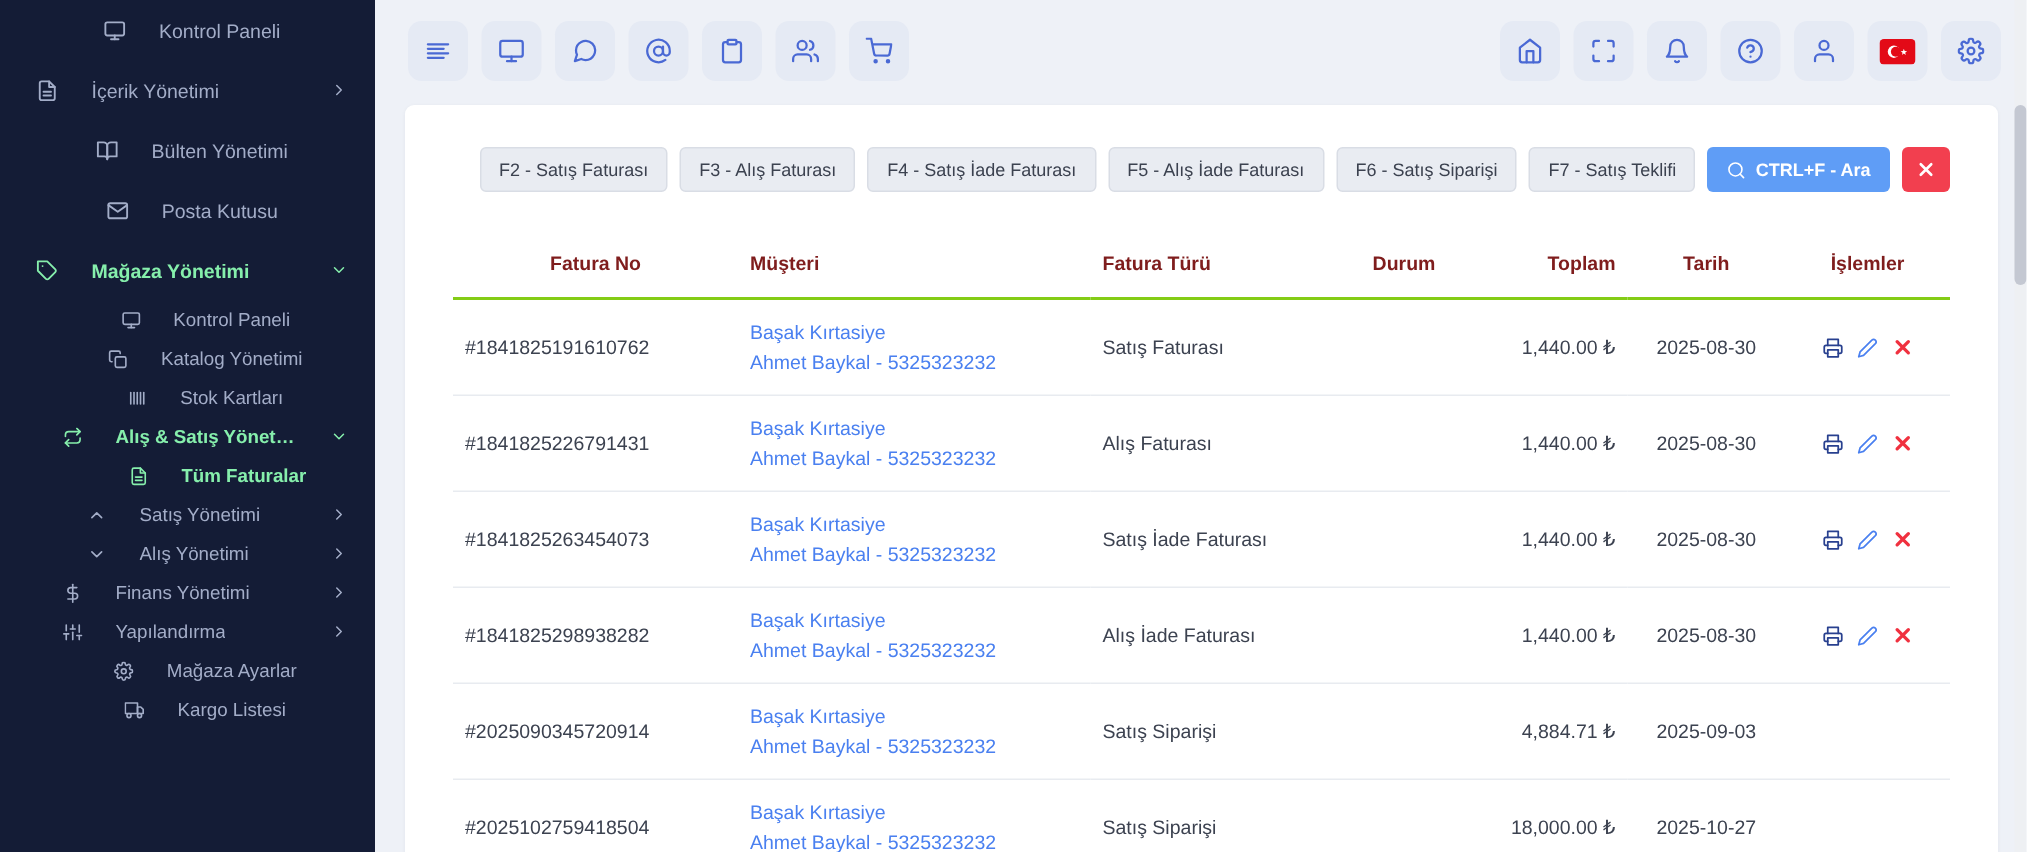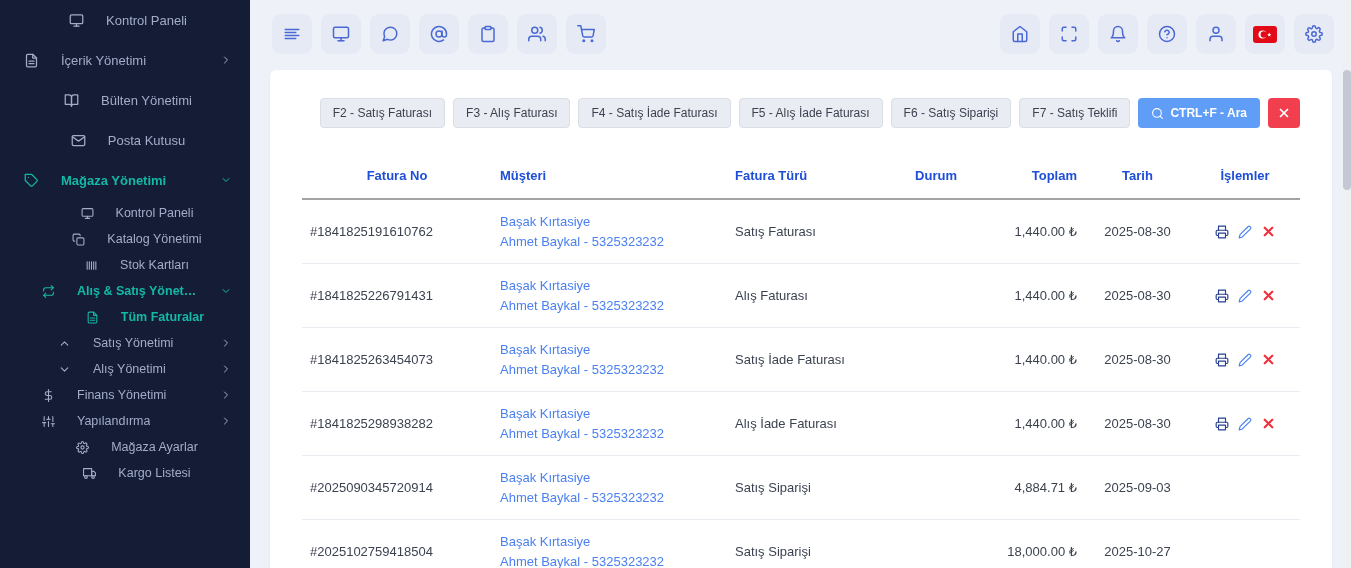--- a/index.html
+++ b/index.html
@@ -19,21 +19,21 @@
   .logo-text { font-size: 17px; font-weight: bold; letter-spacing: .6px; }
   .lp1 { color: #f2a33a; } .lp2 { color: #e8b23e; }
   .nav-item {
     display: flex; align-items: center; gap: 22px;
     color: #a3adc8; font-size: 13px; height: 40px;
     padding: 0 18px 0 24px; cursor: pointer; white-space: nowrap; justify-content: center;
   }
   .nav-item svg { flex: none; }
   .nav-item.lvl1 { padding-left: 42px; height: 26px; font-size: 12.5px; }
   .nav-item.lvl2 { padding-left: 58px; height: 26px; font-size: 12.5px; }
-  .nav-item.active { color: #14b8a6; font-weight: bold; }
+  .nav-item.active { color: #86efac; font-weight: bold; }
   .nav-label { overflow: hidden; text-overflow: ellipsis; }
   .chev { margin-left: auto; display: flex; align-items: center; }
   
   .main { flex: 1; position: relative; height: 568px; }
   .topbar { height: 68px; display: flex; align-items: center; padding: 0 17px 0 22px; }
   .topbar-left, .topbar-right { display: flex; gap: 9px; }
   .topbar-right { margin-left: auto; }
   .icon-btn {
     width: 40px; height: 40px; border-radius: 9px; background: #e5eaf4;
     display: flex; align-items: center; justify-content: center;
@@ -59,22 +59,22 @@
   }
   .close-btn {
     background: #f23f4f; color: #fff; border: none;
     width: 32px; height: 30px; border-radius: 4px;
     display: flex; align-items: center; justify-content: center; cursor: pointer;
   }
   
   .table-wrap { margin-top: 28px; }
   table { width: 100%; border-collapse: collapse; table-layout: fixed; }
   th {
-    font-size: 13px; font-weight: bold; color: #1d4ed8;
-    padding: 12px 8px 15px; border-bottom: 2px solid #a3a3a3; text-align: left;
+    font-size: 13px; font-weight: bold; color: #7f1d1d;
+    padding: 12px 8px 15px; border-bottom: 2px solid #84cc16; text-align: left;
   }
   td {
     font-size: 13px; color: #3c4250; padding: 12px 8px;
     border-bottom: 1px solid #e8ebf0; height: 64px; vertical-align: middle;
   }
   th.a-center, td.a-center { text-align: center; }
   th.a-right, td.a-right { text-align: right; }
   .cust-line { color: #4a80f0; text-decoration: none; display: block; line-height: 1.5; cursor: pointer; }
   .acts { display: flex; justify-content: center; align-items: center; gap: 9px; }
   .act { display: inline-flex; cursor: pointer; }

